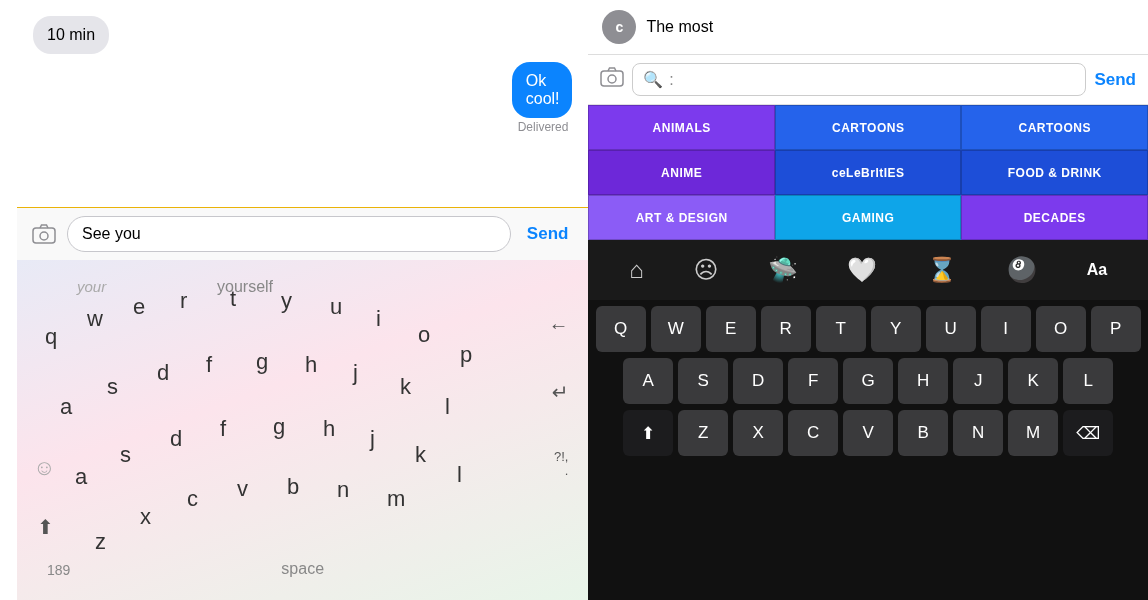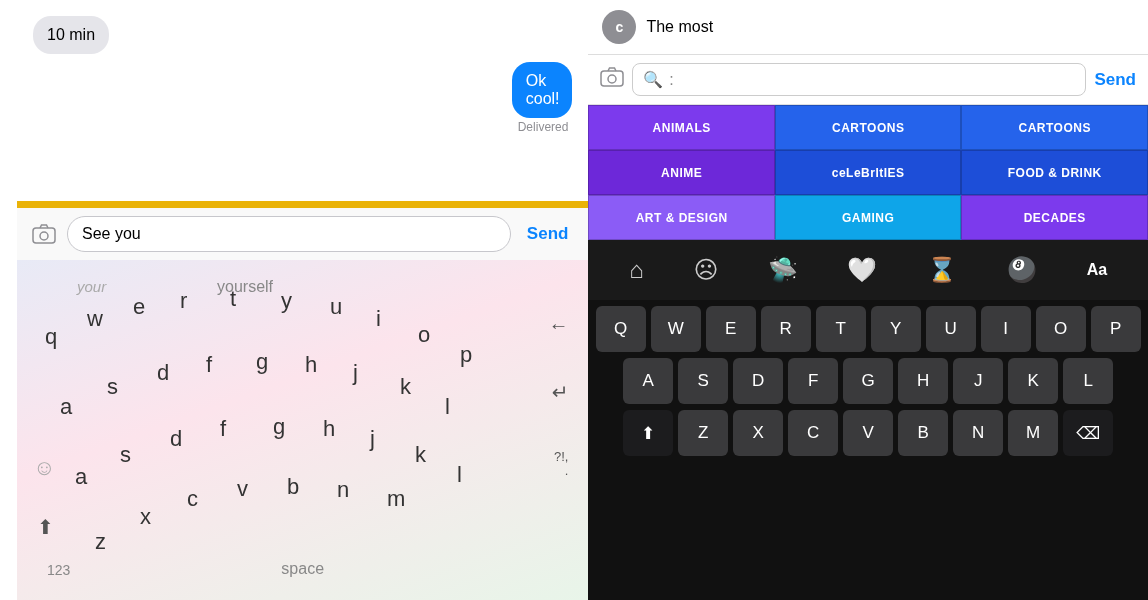--- a/index.html
+++ b/index.html
@@ -62,21 +62,21 @@
     .delivered-text {
       font-size: 12px;
       color: #8e8e93;
       padding-right: 4px;
     }
 
     .input-bar {
       display: flex;
       align-items: center;
       padding: 8px 12px;
-      border-top: 7px solid #eab308;
+      border-top: 1px solid #eab308;
       gap: 8px;
       background: #f9f9f9;
     }
 
     .camera-icon-left {
       width: 30px;
       height: 30px;
       display: flex;
       align-items: center;
       justify-content: center;
@@ -443,21 +443,21 @@
       <span class="curved-key" style="left:212px; top:212px;">v</span>
       <span class="curved-key" style="left:262px; top:210px;">b</span>
       <span class="curved-key" style="left:312px; top:213px;">n</span>
       <span class="curved-key" style="left:362px; top:222px;">m</span>
 
       <span class="emoji-curved">☺</span>
 
       <span class="shift-curved">⬆</span>
 
       <span class="space-label">space</span>
-      <span class="num-label">123</span>
+      <span class="num-label">189</span>
     </div>
   </div>
 </div>
 
 <div class="right-panel">
 
   <div class="right-header">
     <div class="contact-avatar">c</div>
     <div class="header-message-text">The most</div>
   </div>

